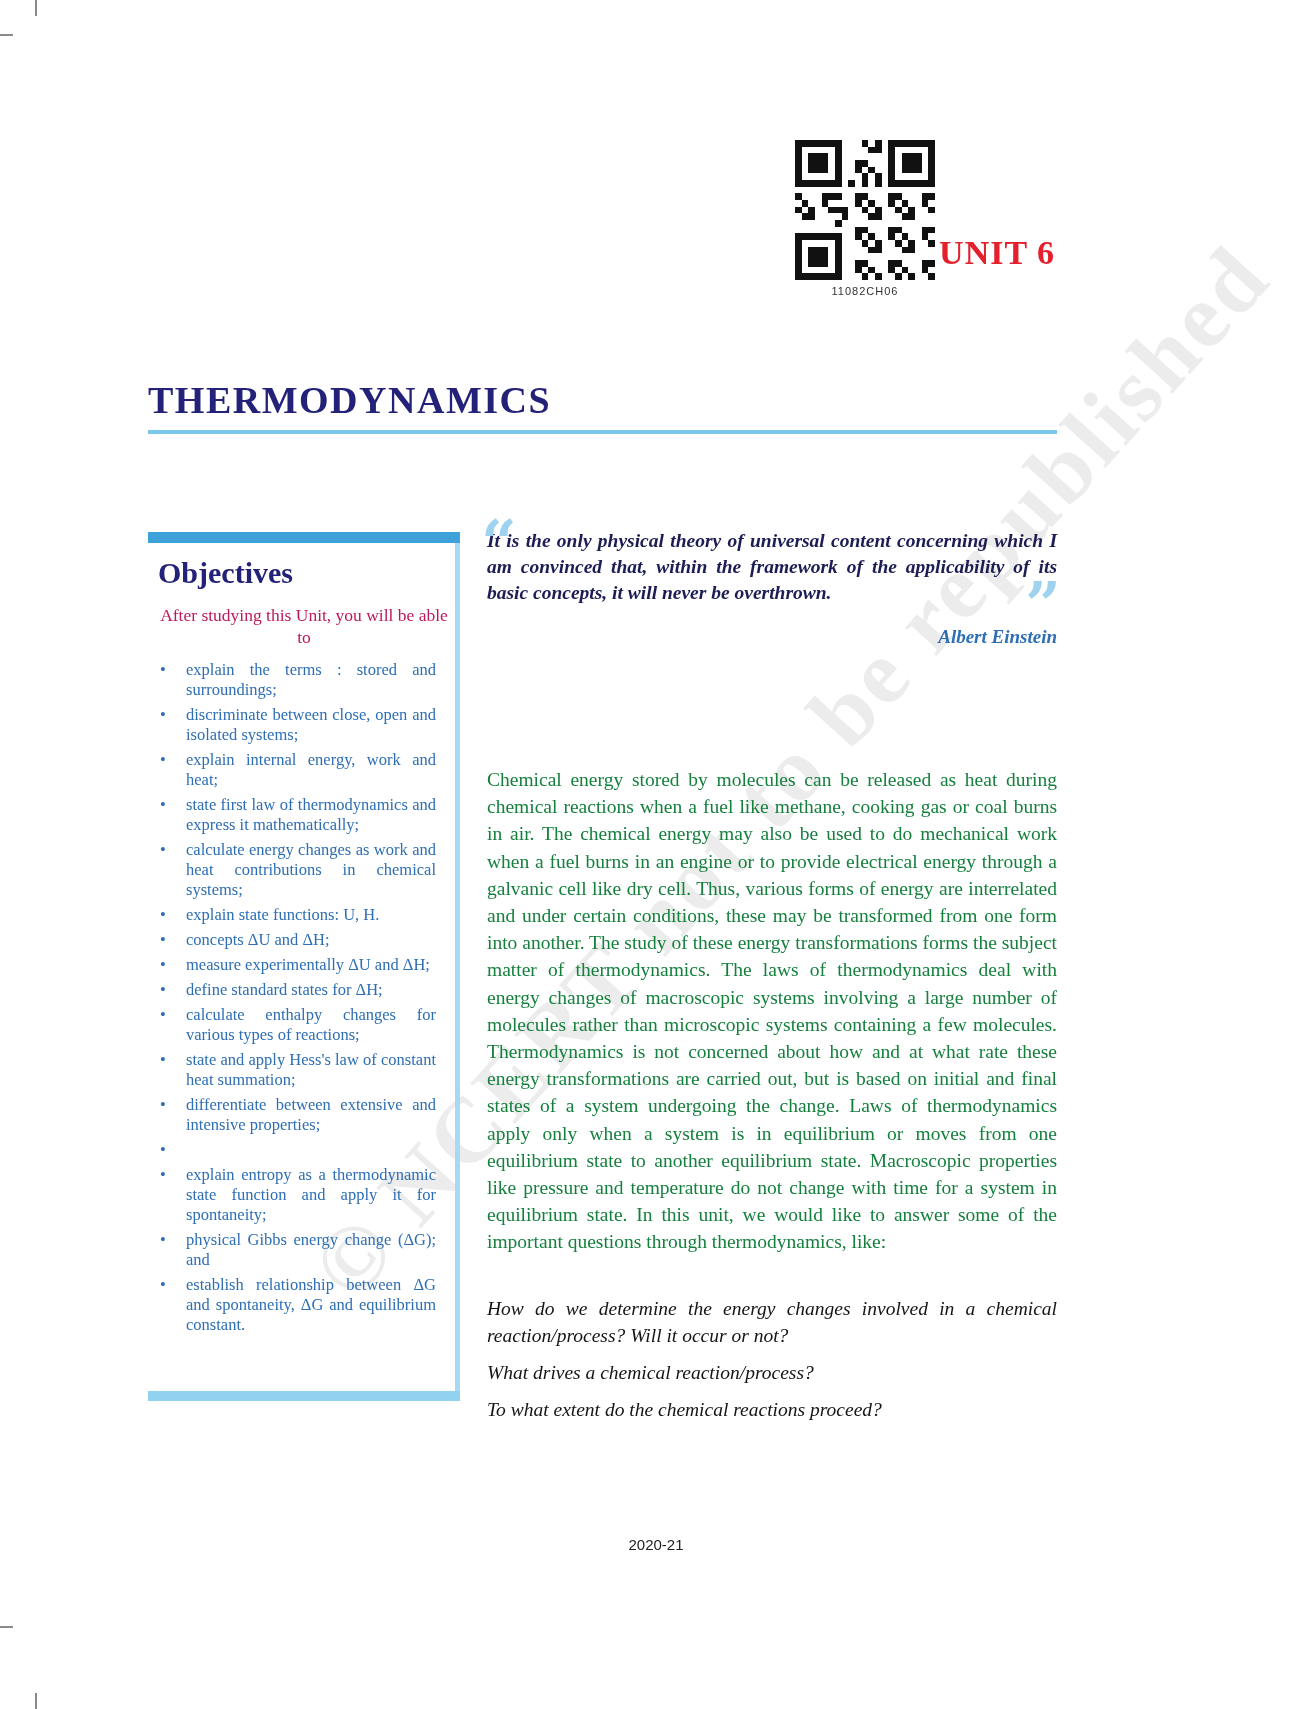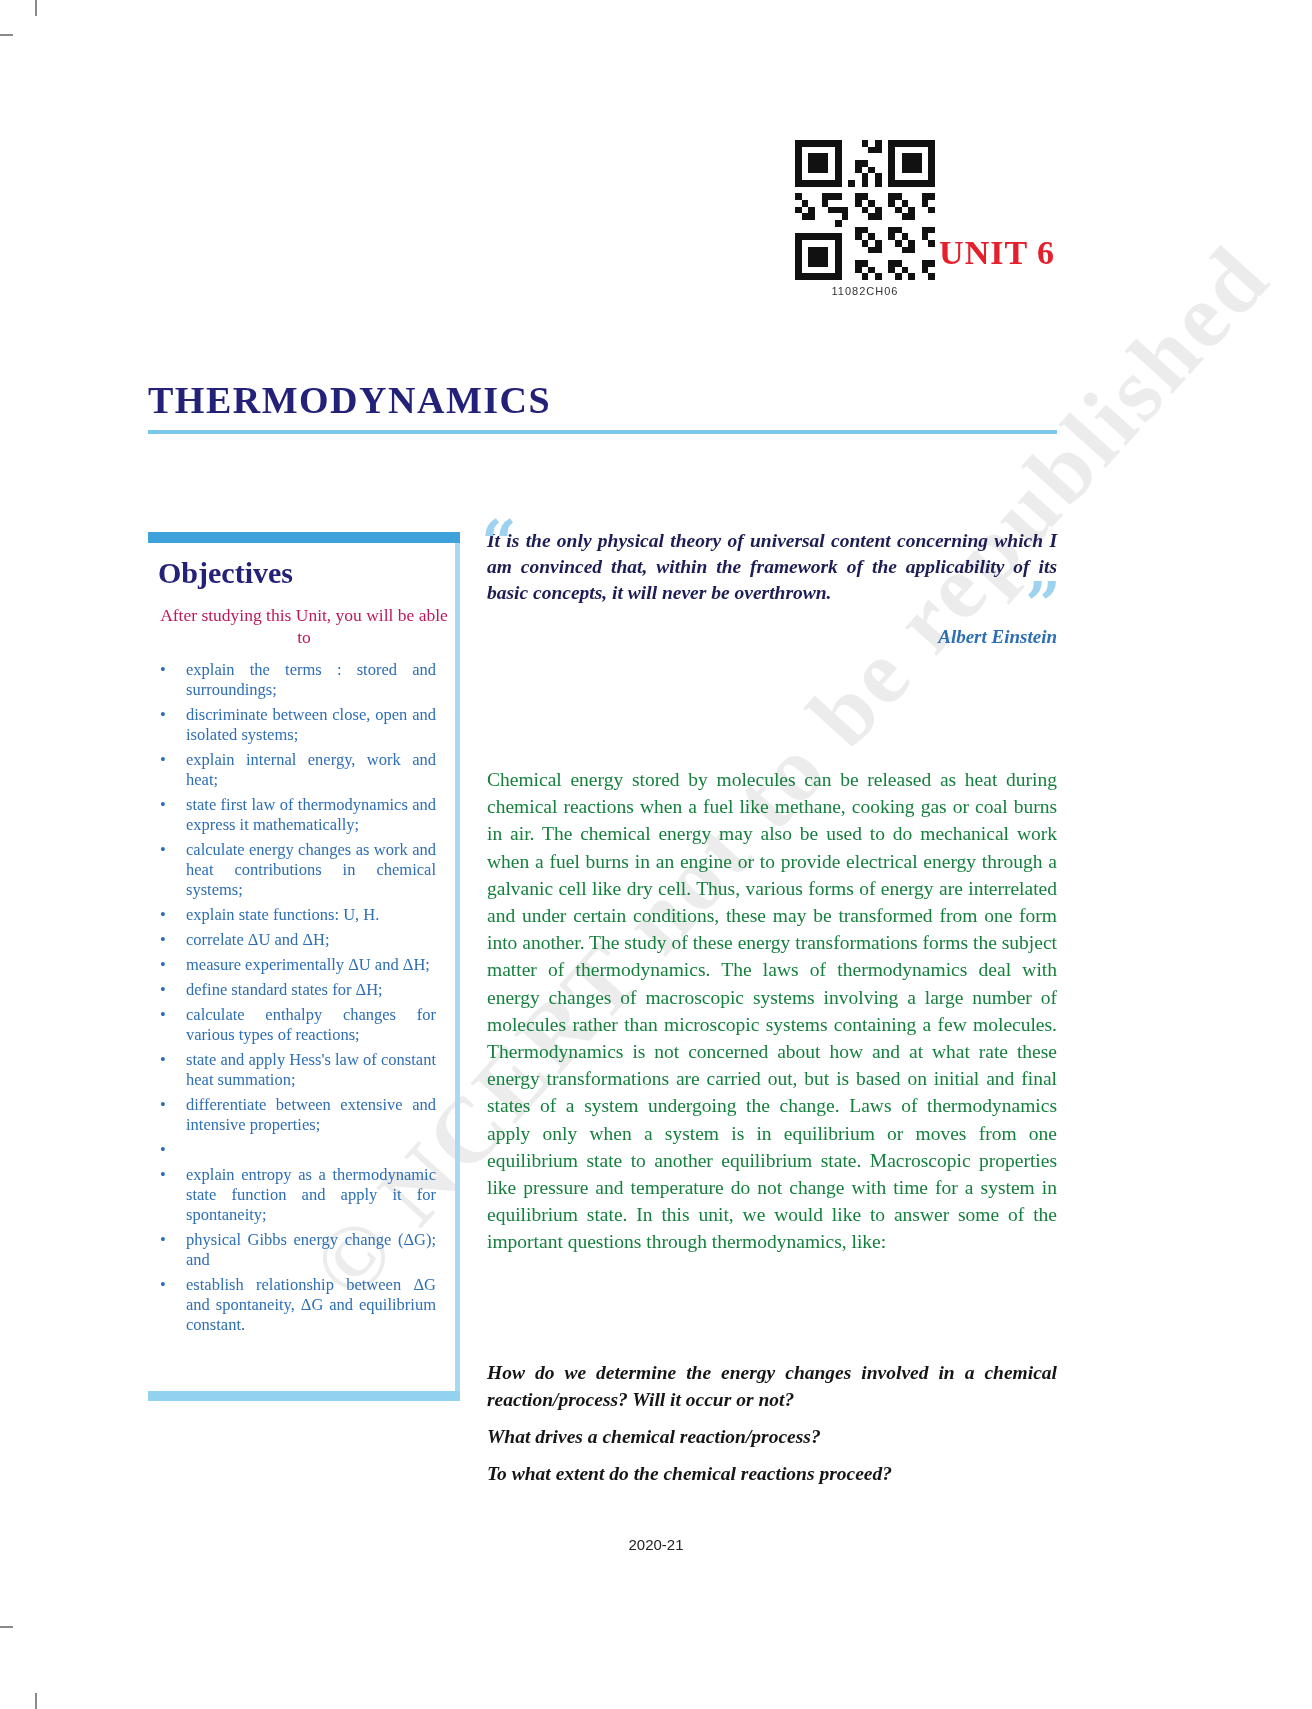--- a/index.html
+++ b/index.html
@@ -51,21 +51,21 @@
   .qmark{position:absolute;font-size:62px;color:#9fd2ef;font-weight:bold;font-style:normal;
          line-height:1;font-family:"DejaVu Serif",serif;}
   .qmark.open{left:-6px;top:-16px;}
   .qmark.close{right:-4px;bottom:-30px;}
   .attribution{margin-top:20px;text-align:right;font-size:19px;font-weight:bold;
                font-style:italic;color:#2d6eb5;}
 
   
   .main-paragraph{position:absolute;left:487px;top:766px;width:570px;font-size:19.5px;
                   line-height:27.2px;text-align:justify;color:#15803d;z-index:1;}
-  .questions{position:absolute;left:487px;top:1359px;width:570px;z-index:1;font-weight:bold;}
+  .questions{position:absolute;left:487px;top:1295px;width:570px;z-index:1;}
   .questions p{margin:0 0 10px 0;font-size:19.5px;line-height:27px;font-style:italic;
                color:#151515;text-align:justify;}
 
   .footer{position:absolute;left:0;top:1536px;width:100%;text-align:center;
           font-family:"Liberation Sans",sans-serif;font-size:15px;color:#222;z-index:1;}
 </style>
 </head>
 <body>
 
 <div class="page">
@@ -298,21 +298,21 @@
         <li>
           <span class="bullet">•</span>
           <span class="obj-text">calculate energy changes as work and heat contributions in chemical systems;</span>
         </li>
         <li>
           <span class="bullet">•</span>
           <span class="obj-text">explain state functions: U, H.</span>
         </li>
         <li>
           <span class="bullet">•</span>
-          <span class="obj-text">correlate ΔU and ΔH;</span>
+          <span class="obj-text">concepts ΔU and ΔH;</span>
         </li>
         <li>
           <span class="bullet">•</span>
           <span class="obj-text">measure experimentally ΔU and ΔH;</span>
         </li>
         <li>
           <span class="bullet">•</span>
           <span class="obj-text">define standard states for ΔH;</span>
         </li>
         <li>

